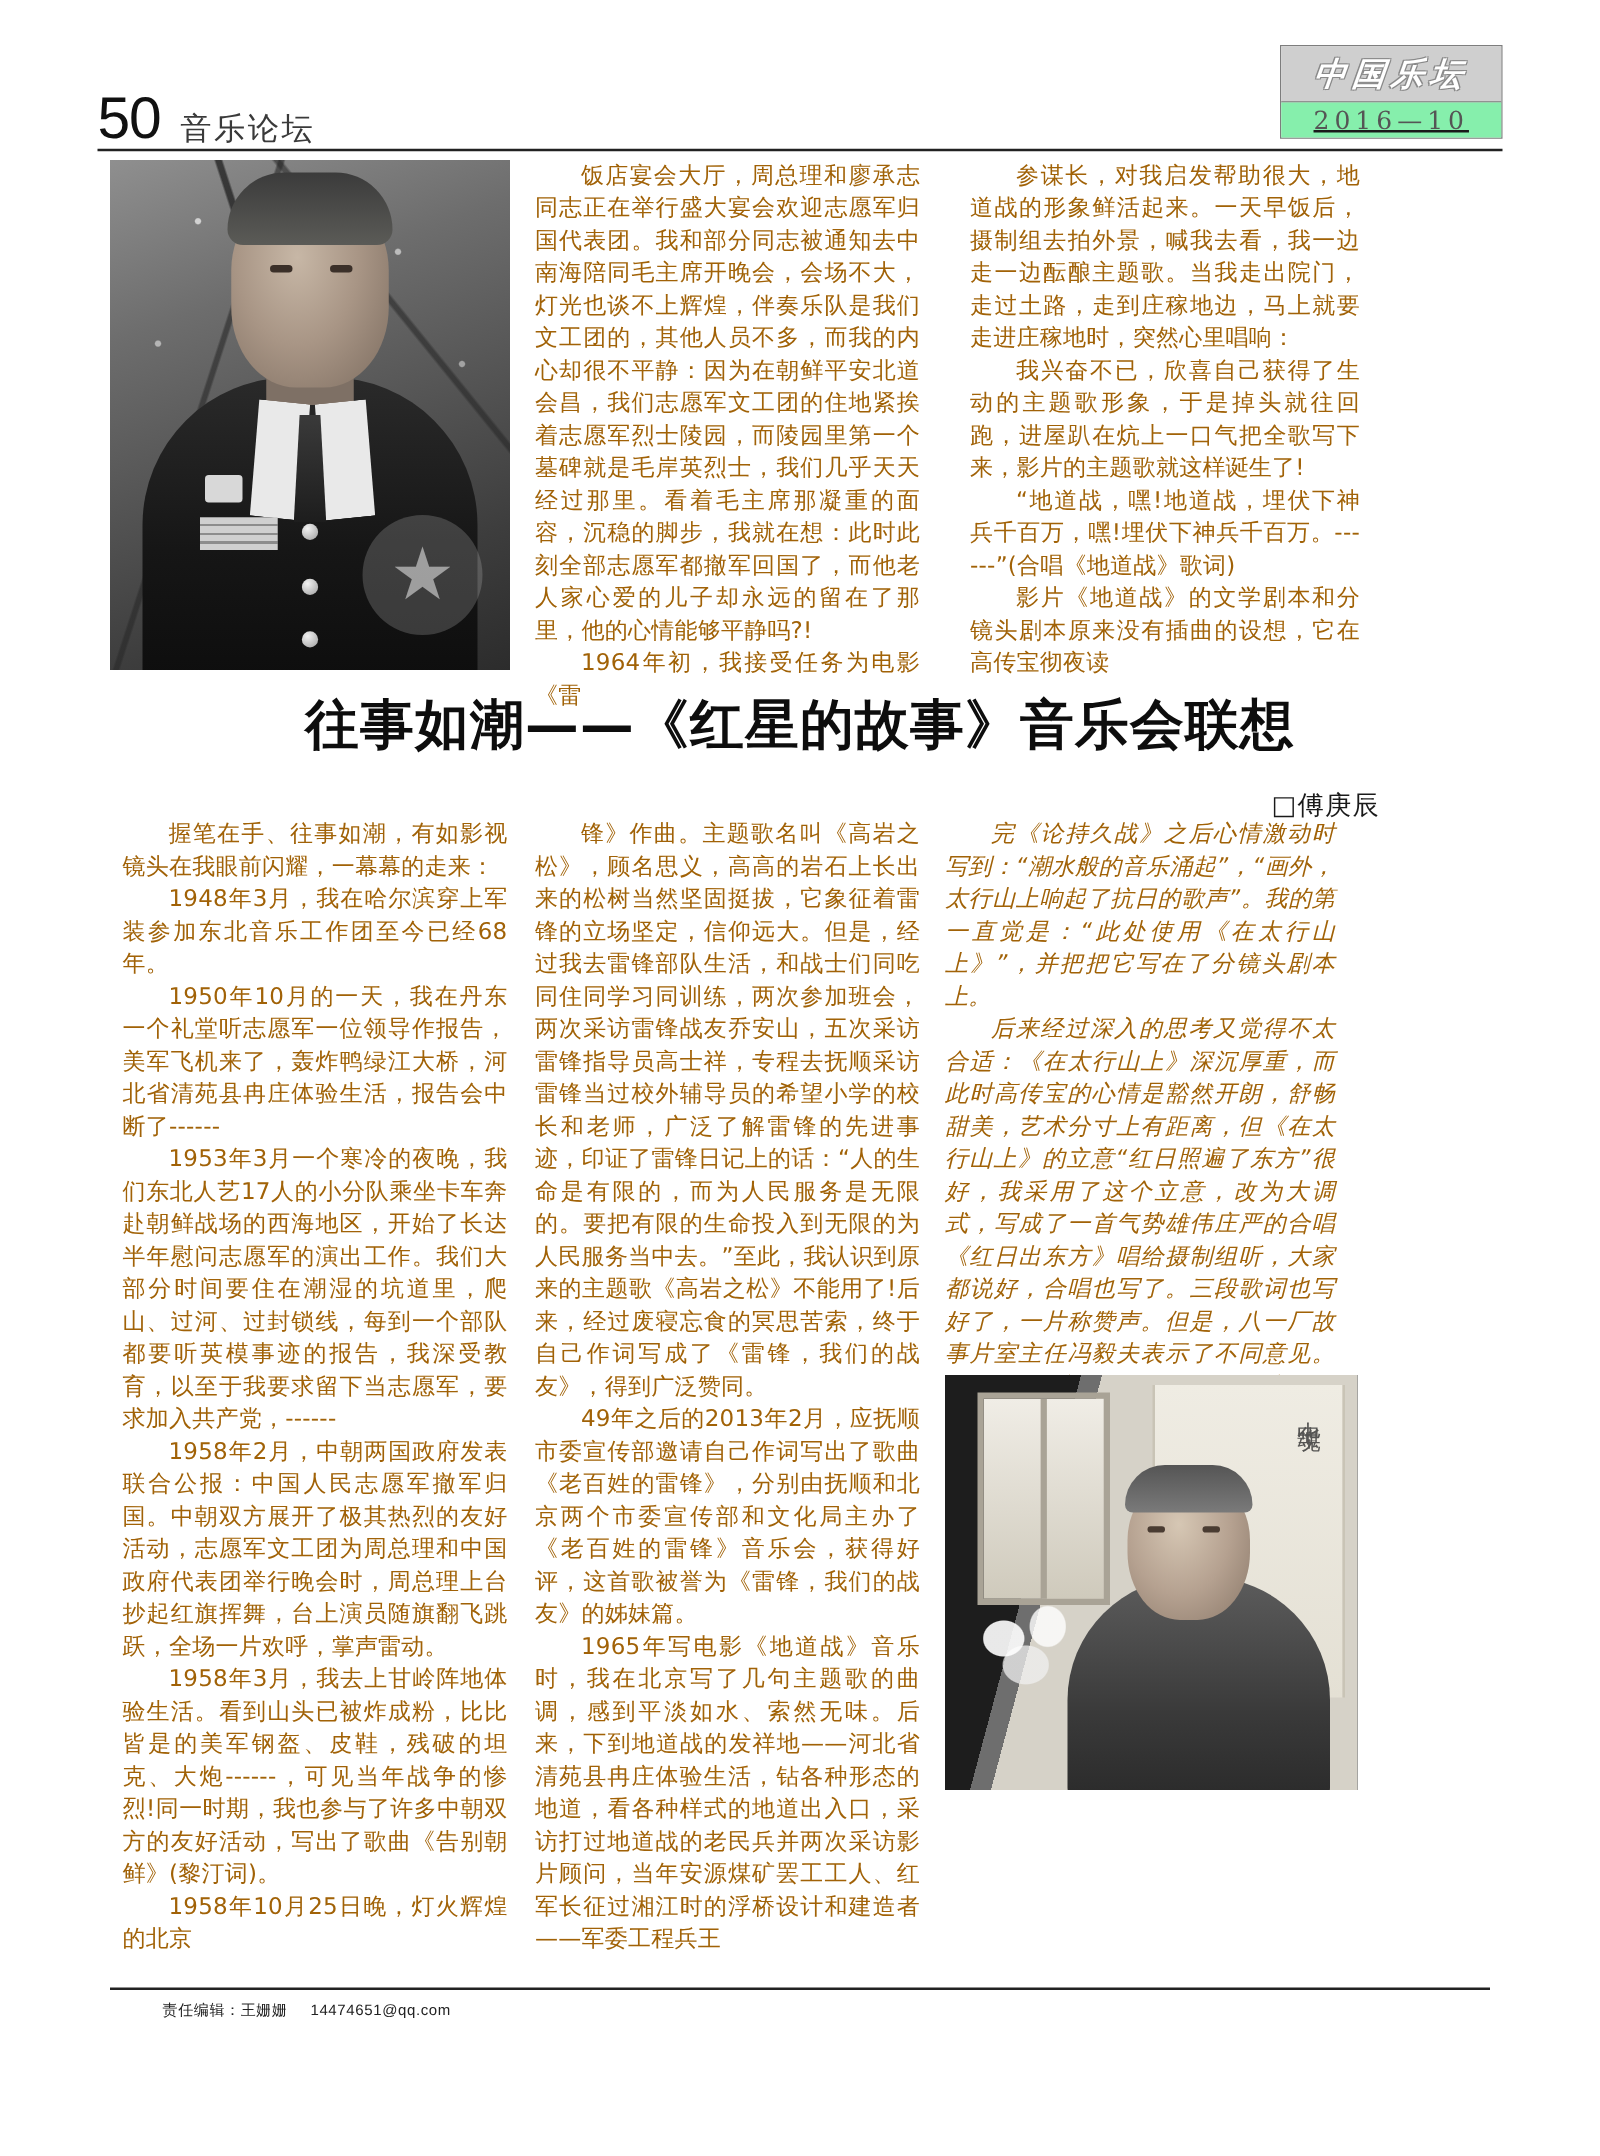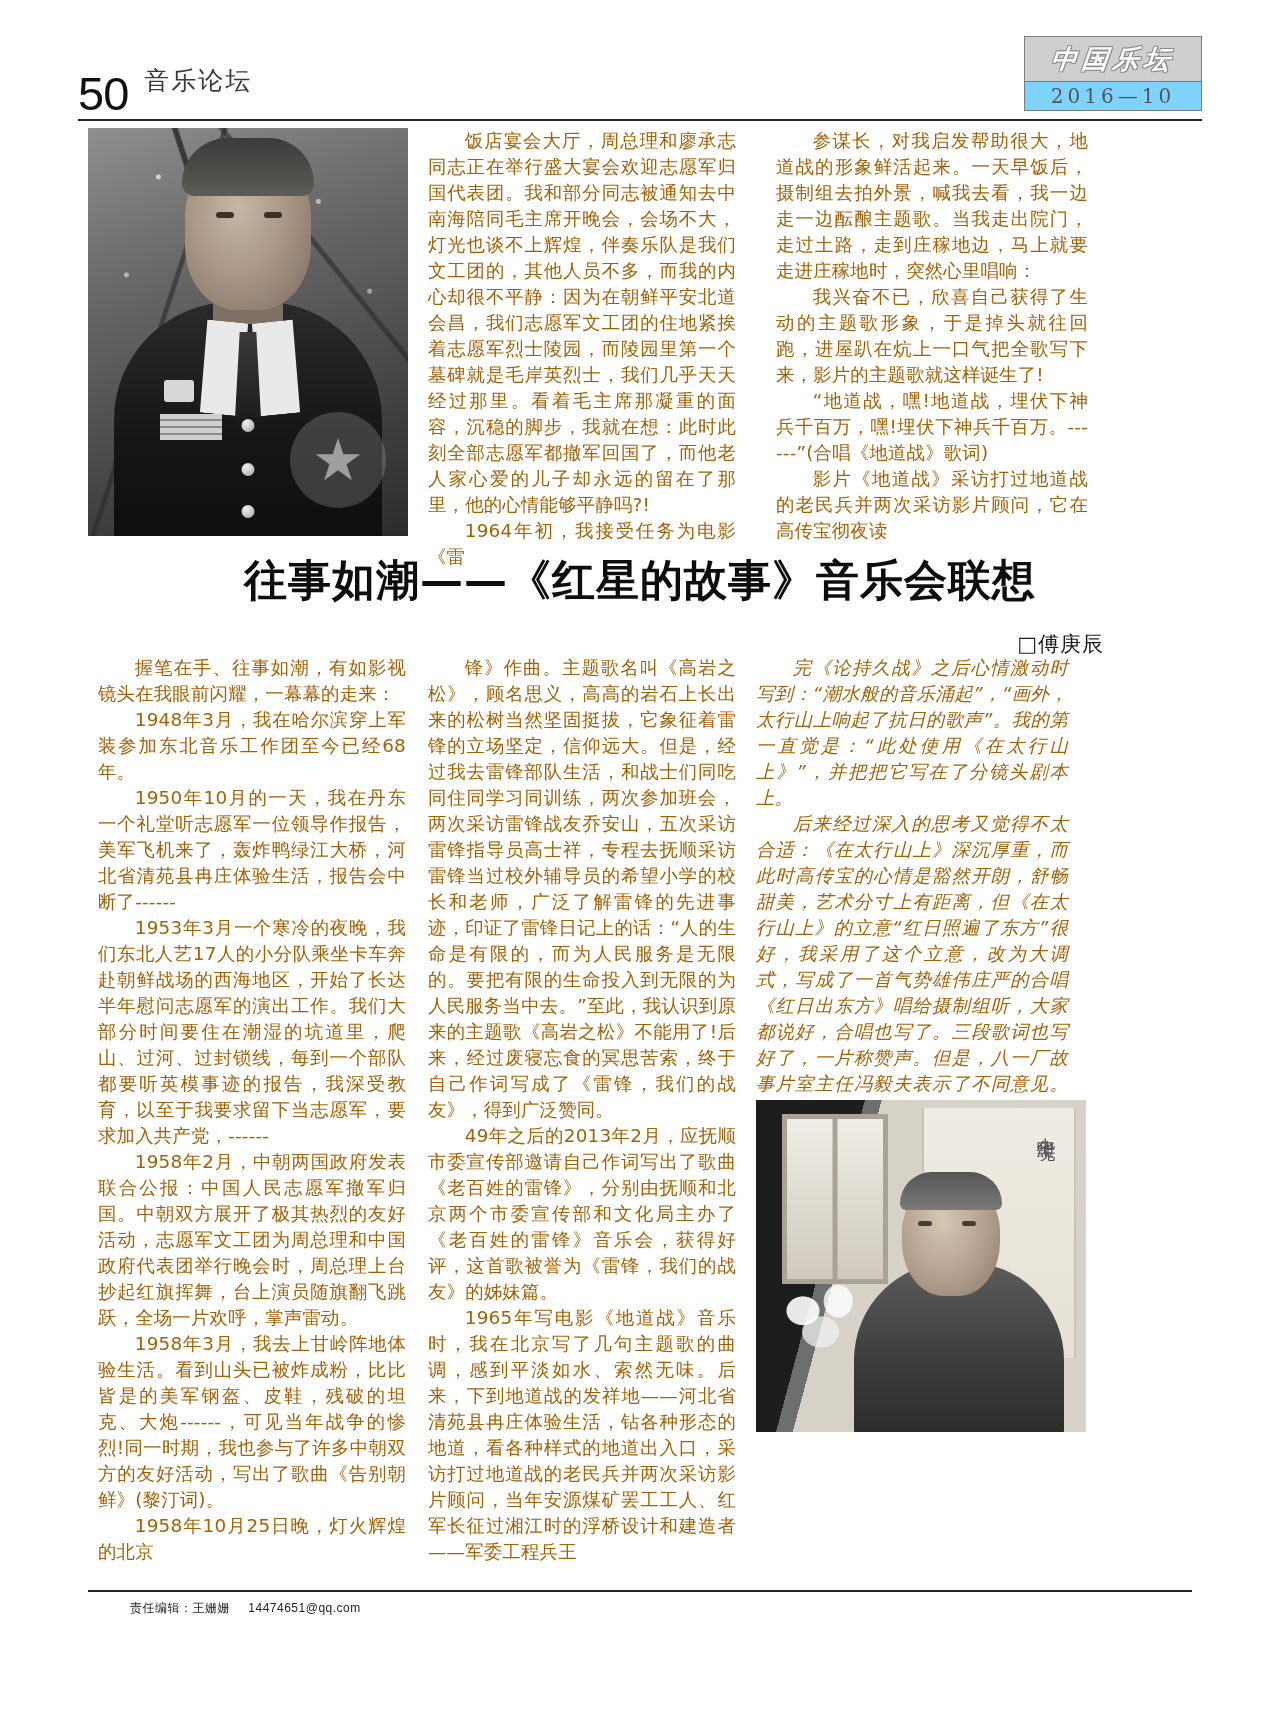--- a/index.html
+++ b/index.html
@@ -28,21 +28,21 @@
     position: absolute;
     left: 78px; top: 55px;
     width: 1124px;
     height: 62px;
     display: flex;
     align-items: flex-end;
     justify-content: space-between;
   }
   .masthead-left {
     display: flex;
-    align-items: flex-start;
+    align-items: flex-end;
     gap: 16px;
   }
   .folio-number {
     font-family: "Liberation Sans", "DejaVu Sans", sans-serif;
     font-size: 47px;
     font-weight: 400;
     letter-spacing: -1px;
     line-height: 1;
     color: #111;
   }
@@ -82,21 +82,22 @@
     letter-spacing: 5px;
     color: #ffffff;
     text-shadow: 1px 1px 0 #8a8a8a, -1px -1px 0 #8a8a8a, 1px -1px 0 #8a8a8a, -1px 1px 0 #8a8a8a;
     transform: skewX(-6deg);
   }
   .journal-logo-bottom {
     height: 28px;
     display: flex;
     align-items: center;
     justify-content: center;
-    background: #7dd3fc;
+    background: #86efac;
+    text-decoration: underline;
   }
   .journal-logo-bottom span {
     font-family: "DejaVu Serif", "Liberation Serif", serif;
     font-size: 20px;
     letter-spacing: 4px;
     color: #555;
   }
 
   .rule-top {
     position: absolute;
@@ -433,21 +434,21 @@
 
   <div class="top-col-mid cjk">
     <p>饭店宴会大厅，周总理和廖承志同志正在举行盛大宴会欢迎志愿军归国代表团。我和部分同志被通知去中南海陪同毛主席开晚会，会场不大，灯光也谈不上辉煌，伴奏乐队是我们文工团的，其他人员不多，而我的内心却很不平静：因为在朝鲜平安北道会昌，我们志愿军文工团的住地紧挨着志愿军烈士陵园，而陵园里第一个墓碑就是毛岸英烈士，我们几乎天天经过那里。看着毛主席那凝重的面容，沉稳的脚步，我就在想：此时此刻全部志愿军都撤军回国了，而他老人家心爱的儿子却永远的留在了那里，他的心情能够平静吗?!</p>
     <p>1964年初，我接受任务为电影《雷</p>
   </div>
 
   <div class="top-col-right cjk">
     <p>参谋长，对我启发帮助很大，地道战的形象鲜活起来。一天早饭后，摄制组去拍外景，喊我去看，我一边走一边酝酿主题歌。当我走出院门，走过土路，走到庄稼地边，马上就要走进庄稼地时，突然心里唱响：</p>
     <p>我兴奋不已，欣喜自己获得了生动的主题歌形象，于是掉头就往回跑，进屋趴在炕上一口气把全歌写下来，影片的主题歌就这样诞生了!</p>
     <p>“地道战，嘿!地道战，埋伏下神兵千百万，嘿!埋伏下神兵千百万。------”(合唱《地道战》歌词)</p>
-    <p>影片《地道战》采访打过地道战的老民兵并两次采访影片顾问，它在高传宝彻夜读</p>
+    <p>影片《地道战》的文学剧本和分镜头剧本原来没有插曲的设想，它在高传宝彻夜读</p>
   </div>
 
   <div class="headline">往事如潮——《红星的故事》音乐会联想</div>
   <div class="byline">□傅庚辰</div>
 
   <div class="body-col body-col-1 cjk">
     <p>握笔在手、往事如潮，有如影视镜头在我眼前闪耀，一幕幕的走来：</p>
     <p>1948年3月，我在哈尔滨穿上军装参加东北音乐工作团至今已经68年。</p>
     <p>1950年10月的一天，我在丹东一个礼堂听志愿军一位领导作报告，美军飞机来了，轰炸鸭绿江大桥，河北省清苑县冉庄体验生活，报告会中断了------</p>
     <p>1953年3月一个寒冷的夜晚，我们东北人艺17人的小分队乘坐卡车奔赴朝鲜战场的西海地区，开始了长达半年慰问志愿军的演出工作。我们大部分时间要住在潮湿的坑道里，爬山、过河、过封锁线，每到一个部队都要听英模事迹的报告，我深受教育，以至于我要求留下当志愿军，要求加入共产党，------</p>

